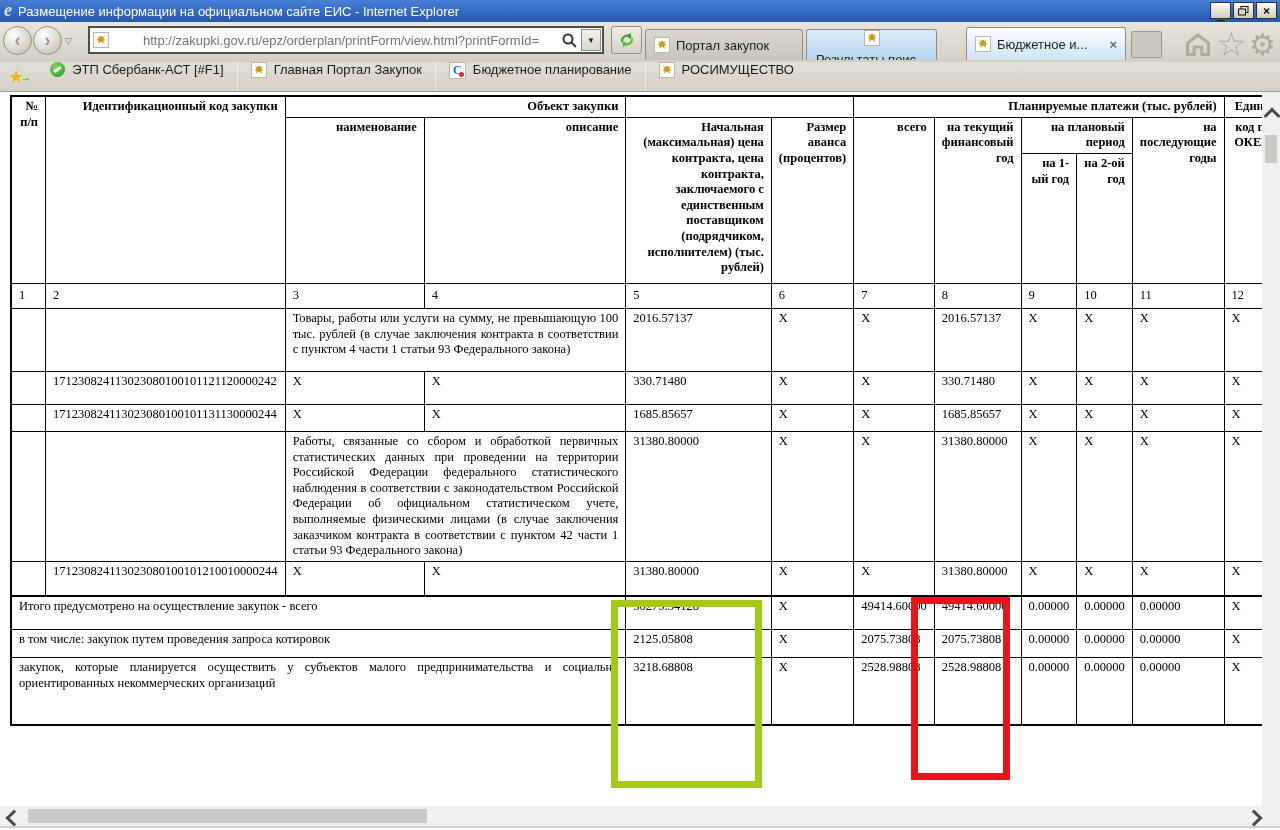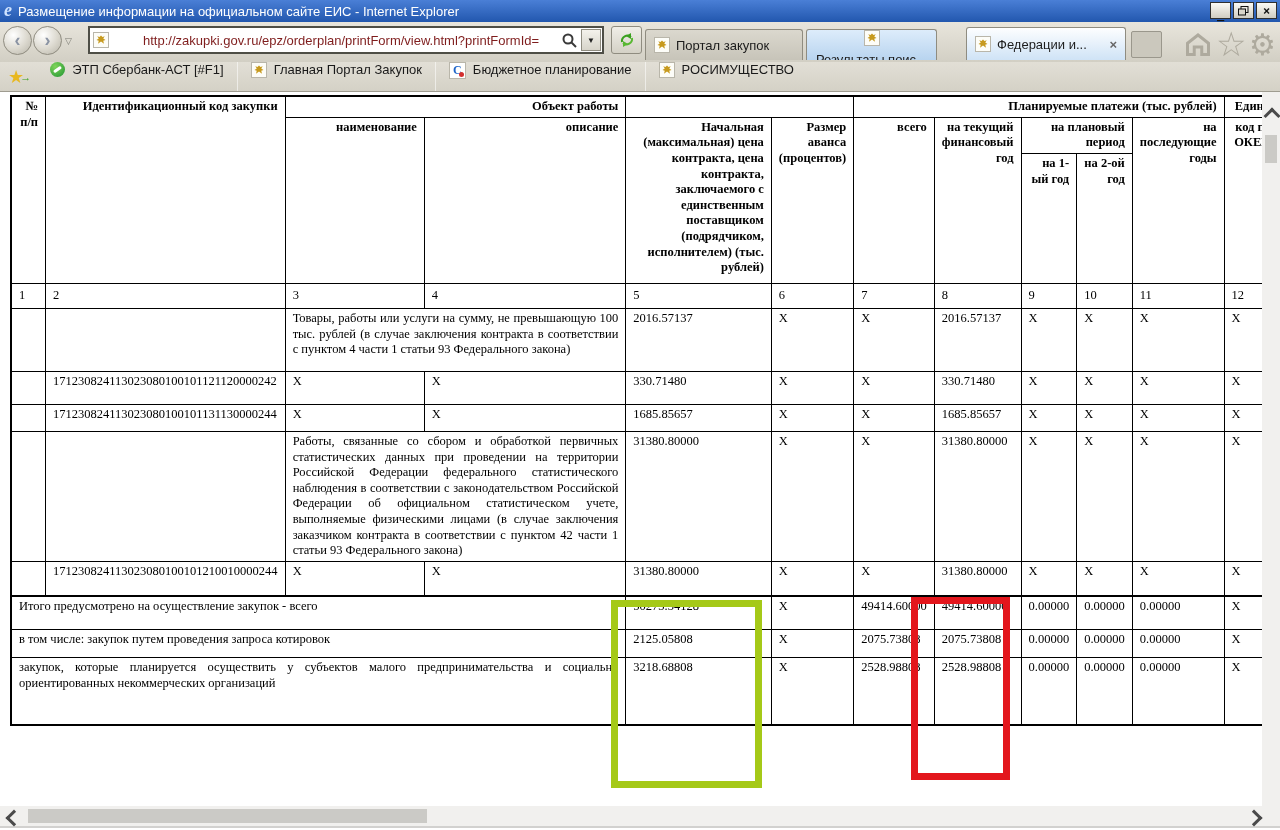--- a/index.html
+++ b/index.html
@@ -22,21 +22,21 @@
     background:linear-gradient(#e8e5dc,#d2cfc4);}
   .circle-btn{position:absolute;width:29px;height:29px;border-radius:50%;box-sizing:border-box;
     background:radial-gradient(circle at 35% 30%,#ffffff,#dbd8ce 55%,#b7b4a8);
     border:1px solid #8f8c80;color:#8a93a3;display:flex;align-items:center;justify-content:center;
     font-size:18px;font-weight:bold;}
   .nav-drop{position:absolute;left:65px;top:36px;font-size:9px;color:#7a7a72;}
   .addr{position:absolute;left:88px;top:26px;width:516px;height:28px;box-sizing:border-box;
     background:#fff;border:2px solid #4e4e46;display:flex;align-items:center;padding-left:3px;}
   .favicon{width:16px;height:16px;box-sizing:border-box;background:#fdfdf8;border:1px solid #b9b6aa;
     display:flex;align-items:center;justify-content:center;flex:none;}
-  .url{font-size:13px;color:#7f1d1d;white-space:nowrap;overflow:hidden;flex:1;margin-left:6px;padding-left:28px;}
+  .url{font-size:13px;color:#737373;white-space:nowrap;overflow:hidden;flex:1;margin-left:6px;padding-left:28px;}
   .addr-drop{width:20px;height:22px;box-sizing:border-box;margin-right:1px;flex:none;
     background:linear-gradient(#f4f2ec,#d7d4ca);border:1px solid #8f8c80;
     display:flex;align-items:center;justify-content:center;font-size:8px;color:#222;}
   .refresh{position:absolute;left:611px;top:26px;width:31px;height:28px;box-sizing:border-box;
     background:linear-gradient(#f0eee7,#d4d1c6);border:1px solid #8f8c80;border-radius:3px;
     display:flex;align-items:center;justify-content:center;}
 
   
   .tab{position:absolute;top:29px;height:31px;box-sizing:border-box;border:1px solid #8f8c80;
     border-bottom:none;border-radius:3px 3px 0 0;display:flex;align-items:center;gap:6px;
@@ -163,21 +163,21 @@
       </svg>
   </span>
   <span>Результаты поис...</span>
 </div>
 <div class="tab tab3">
   <span class="favicon">
     <svg width="12" height="12" viewBox="0 0 16 16">
         <path d="M8 2 L10 4 L13 3 L11 6 L14 8 L11 9 L12 13 L8 10 L4 13 L5 9 L2 8 L5 6 L3 3 L6 4 Z" fill="#c79a1e"></path>
       </svg>
   </span>
-  <span>Федерации и...</span>
+  <span>Бюджетное и...</span>
   <span class="tab-close">×</span>
 </div>
 <div class="tab-stub"></div>
 
 <svg class="chrome-ico" style="left:1183px;top:30px;" width="30" height="28" viewBox="0 0 20 18">
   <path d="M3 16 V8.5 L10 3 L17 8.5 V16 H12.5 V11 H7.5 V16 Z" fill="none" stroke="#aeaa9e" stroke-width="2"></path>
 </svg>
 <span class="chrome-ico" style="left:1216px;top:24px;font-size:34px;">☆</span>
 <span class="chrome-ico" style="left:1249px;top:27px;font-size:30px;">⚙</span>
 
@@ -227,21 +227,21 @@
       <col style="width:54px">
         <col style="width:54px">
         <col style="width:85px">
         <col style="width:55px">
     </colgroup>
 
     <tbody>
         <tr>
       <td class="hd" rowspan="3" style="height:62px;">№ п/п</td>
       <td class="hd" rowspan="3">Идентификационный код закупки</td>
-      <td class="hd" colspan="2">Объект работы</td>
+      <td class="hd" colspan="2">Объект закупки</td>
       <td class="hd" colspan="2"></td>
       <td class="hd" colspan="5">Планируемые платежи (тыс. рублей)</td>
       <td class="hd">Едини</td>
     </tr>
 
     <tr>
       <td class="hd" rowspan="2" style="height:92px;">наименование</td>
       <td class="hd" rowspan="2">описание</td>
       <td class="hd" rowspan="2">Начальная (максимальная) цена контракта, цена контракта, заключаемого с единственным поставщиком (подрядчиком, исполнителем) (тыс. рублей)</td>
       <td class="hd" rowspan="2">Размер аванса (процентов)</td>

